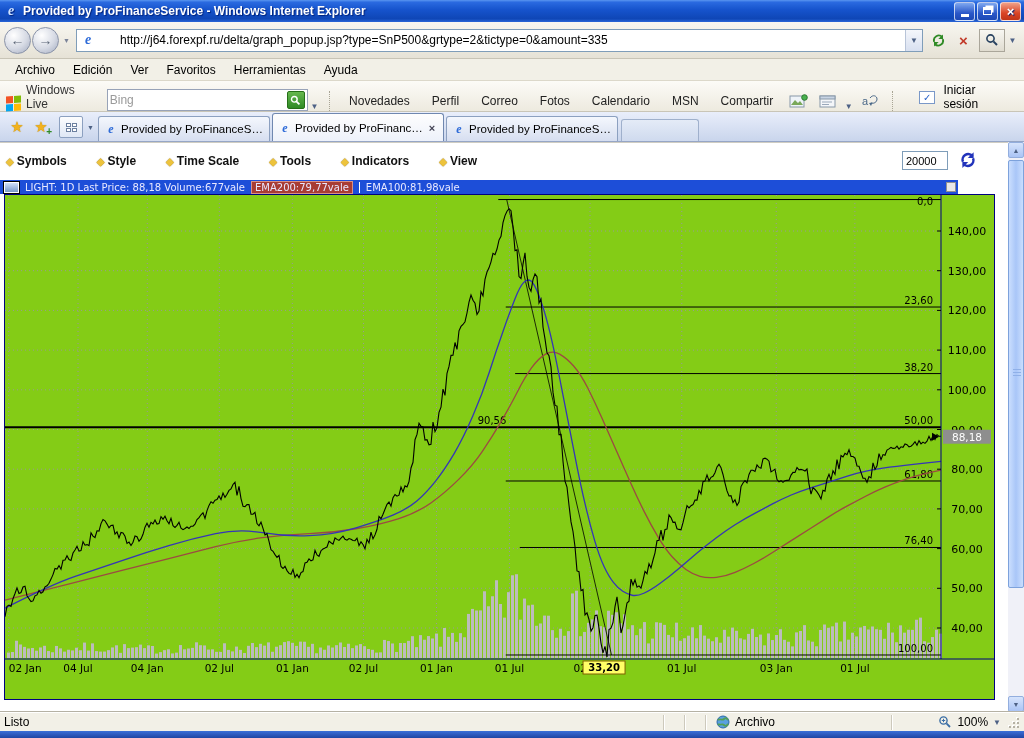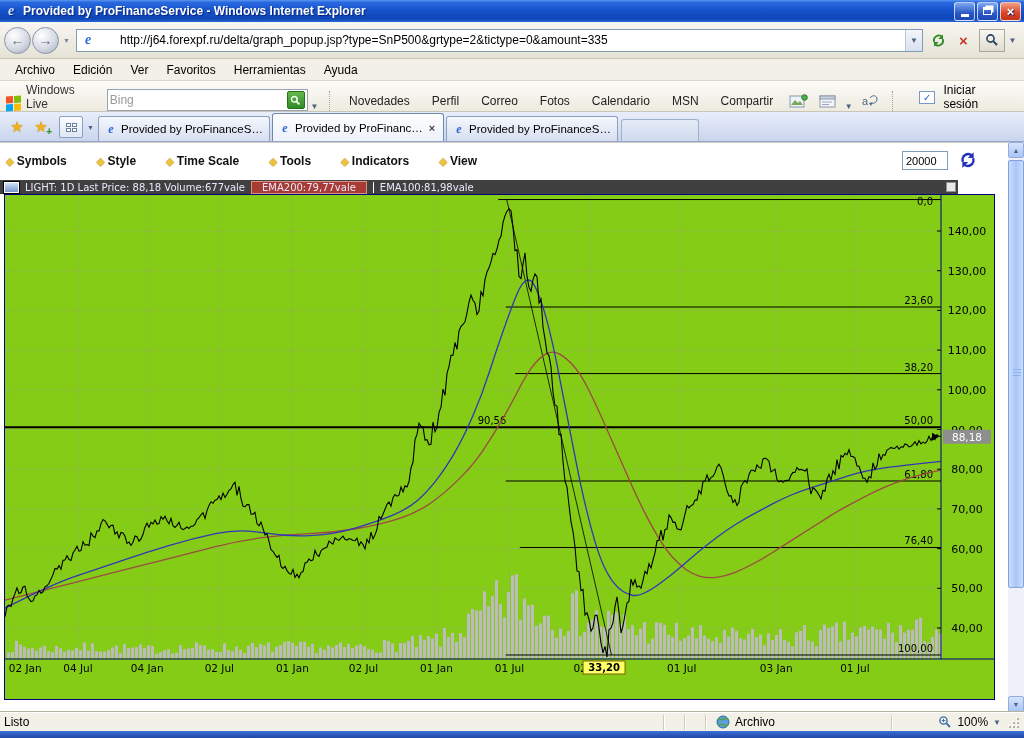--- a/index.html
+++ b/index.html
@@ -95,24 +95,24 @@
   
   .content{position:absolute;left:0;top:142px;width:1008px;height:570px;background:#fff;}
   .chart-menubar{position:absolute;left:0;top:0;width:100%;height:37px;border-top:1px solid #d0cdc2;
     display:flex;align-items:center;padding-left:6px;}
   .cmenu{display:inline-flex;align-items:center;margin-right:30px;font-weight:bold;font-size:12px;color:#111;}
   .cmenu .diamond{color:#edc33c;font-size:10px;margin-right:3px;text-shadow:0 0 1px #7c5e10;}
   .amount-input{position:absolute;right:60px;top:8px;width:46px;height:19px;border:1px solid #7f9db9;
     font:11px "Liberation Sans",sans-serif;padding:1px 3px;}
   .chart-refresh{position:absolute;right:28px;top:6px;width:24px;height:22px;display:flex;align-items:center;justify-content:center;}
 
-  .legendbar{position:absolute;left:0;top:38px;width:958px;height:14px;background:#404040;color:#e8e8ff;
+  .legendbar{position:absolute;left:0;top:38px;width:958px;height:14px;background:#1d4ed8;color:#e8e8ff;
     font:10px "DejaVu Sans",sans-serif;display:flex;align-items:center;gap:6px;padding-left:2px;white-space:nowrap;}
   .legend-chip-icon{width:15px;height:11px;background:linear-gradient(180deg,#cfe0f8,#7898c8);border:1px solid #fff;outline:1px solid #000;margin-left:2px;}
-  .legend-ema200{background:#a83c34;border:1px solid #d89088;padding:0 10px;}
+  .legend-ema200{background:#a83c34;border:1px solid #d89088;padding:0 3px;}
   .legend-ema100{border-left:1px solid #fff;padding-left:6px;}
   .legend-endbox{position:absolute;right:2px;top:2px;width:10px;height:10px;background:#e8e8e8;border:1px solid #909090;}
 
   .chart-frame{position:absolute;left:4px;top:52px;width:991px;height:506px;border:1px solid #000080;background:#84cc16;}
   .chart-frame svg{position:absolute;left:0;top:0;}
   .chart-footer{position:absolute;left:0;top:484px;width:989px;height:20px;background:#efede3;
     border-top:1px solid #000080;display:flex;align-items:center;padding:0 6px;gap:8px;}
   .hscroll{width:152px;height:13px;background:#fff;border:1px solid #808080;padding:1px;}
   .hscroll-thumb{width:126px;height:9px;background:linear-gradient(180deg,#ececec,#bdbdbd);border:1px solid #707070;}
   .ohlc{font:11px "DejaVu Sans",sans-serif;color:#000;}

